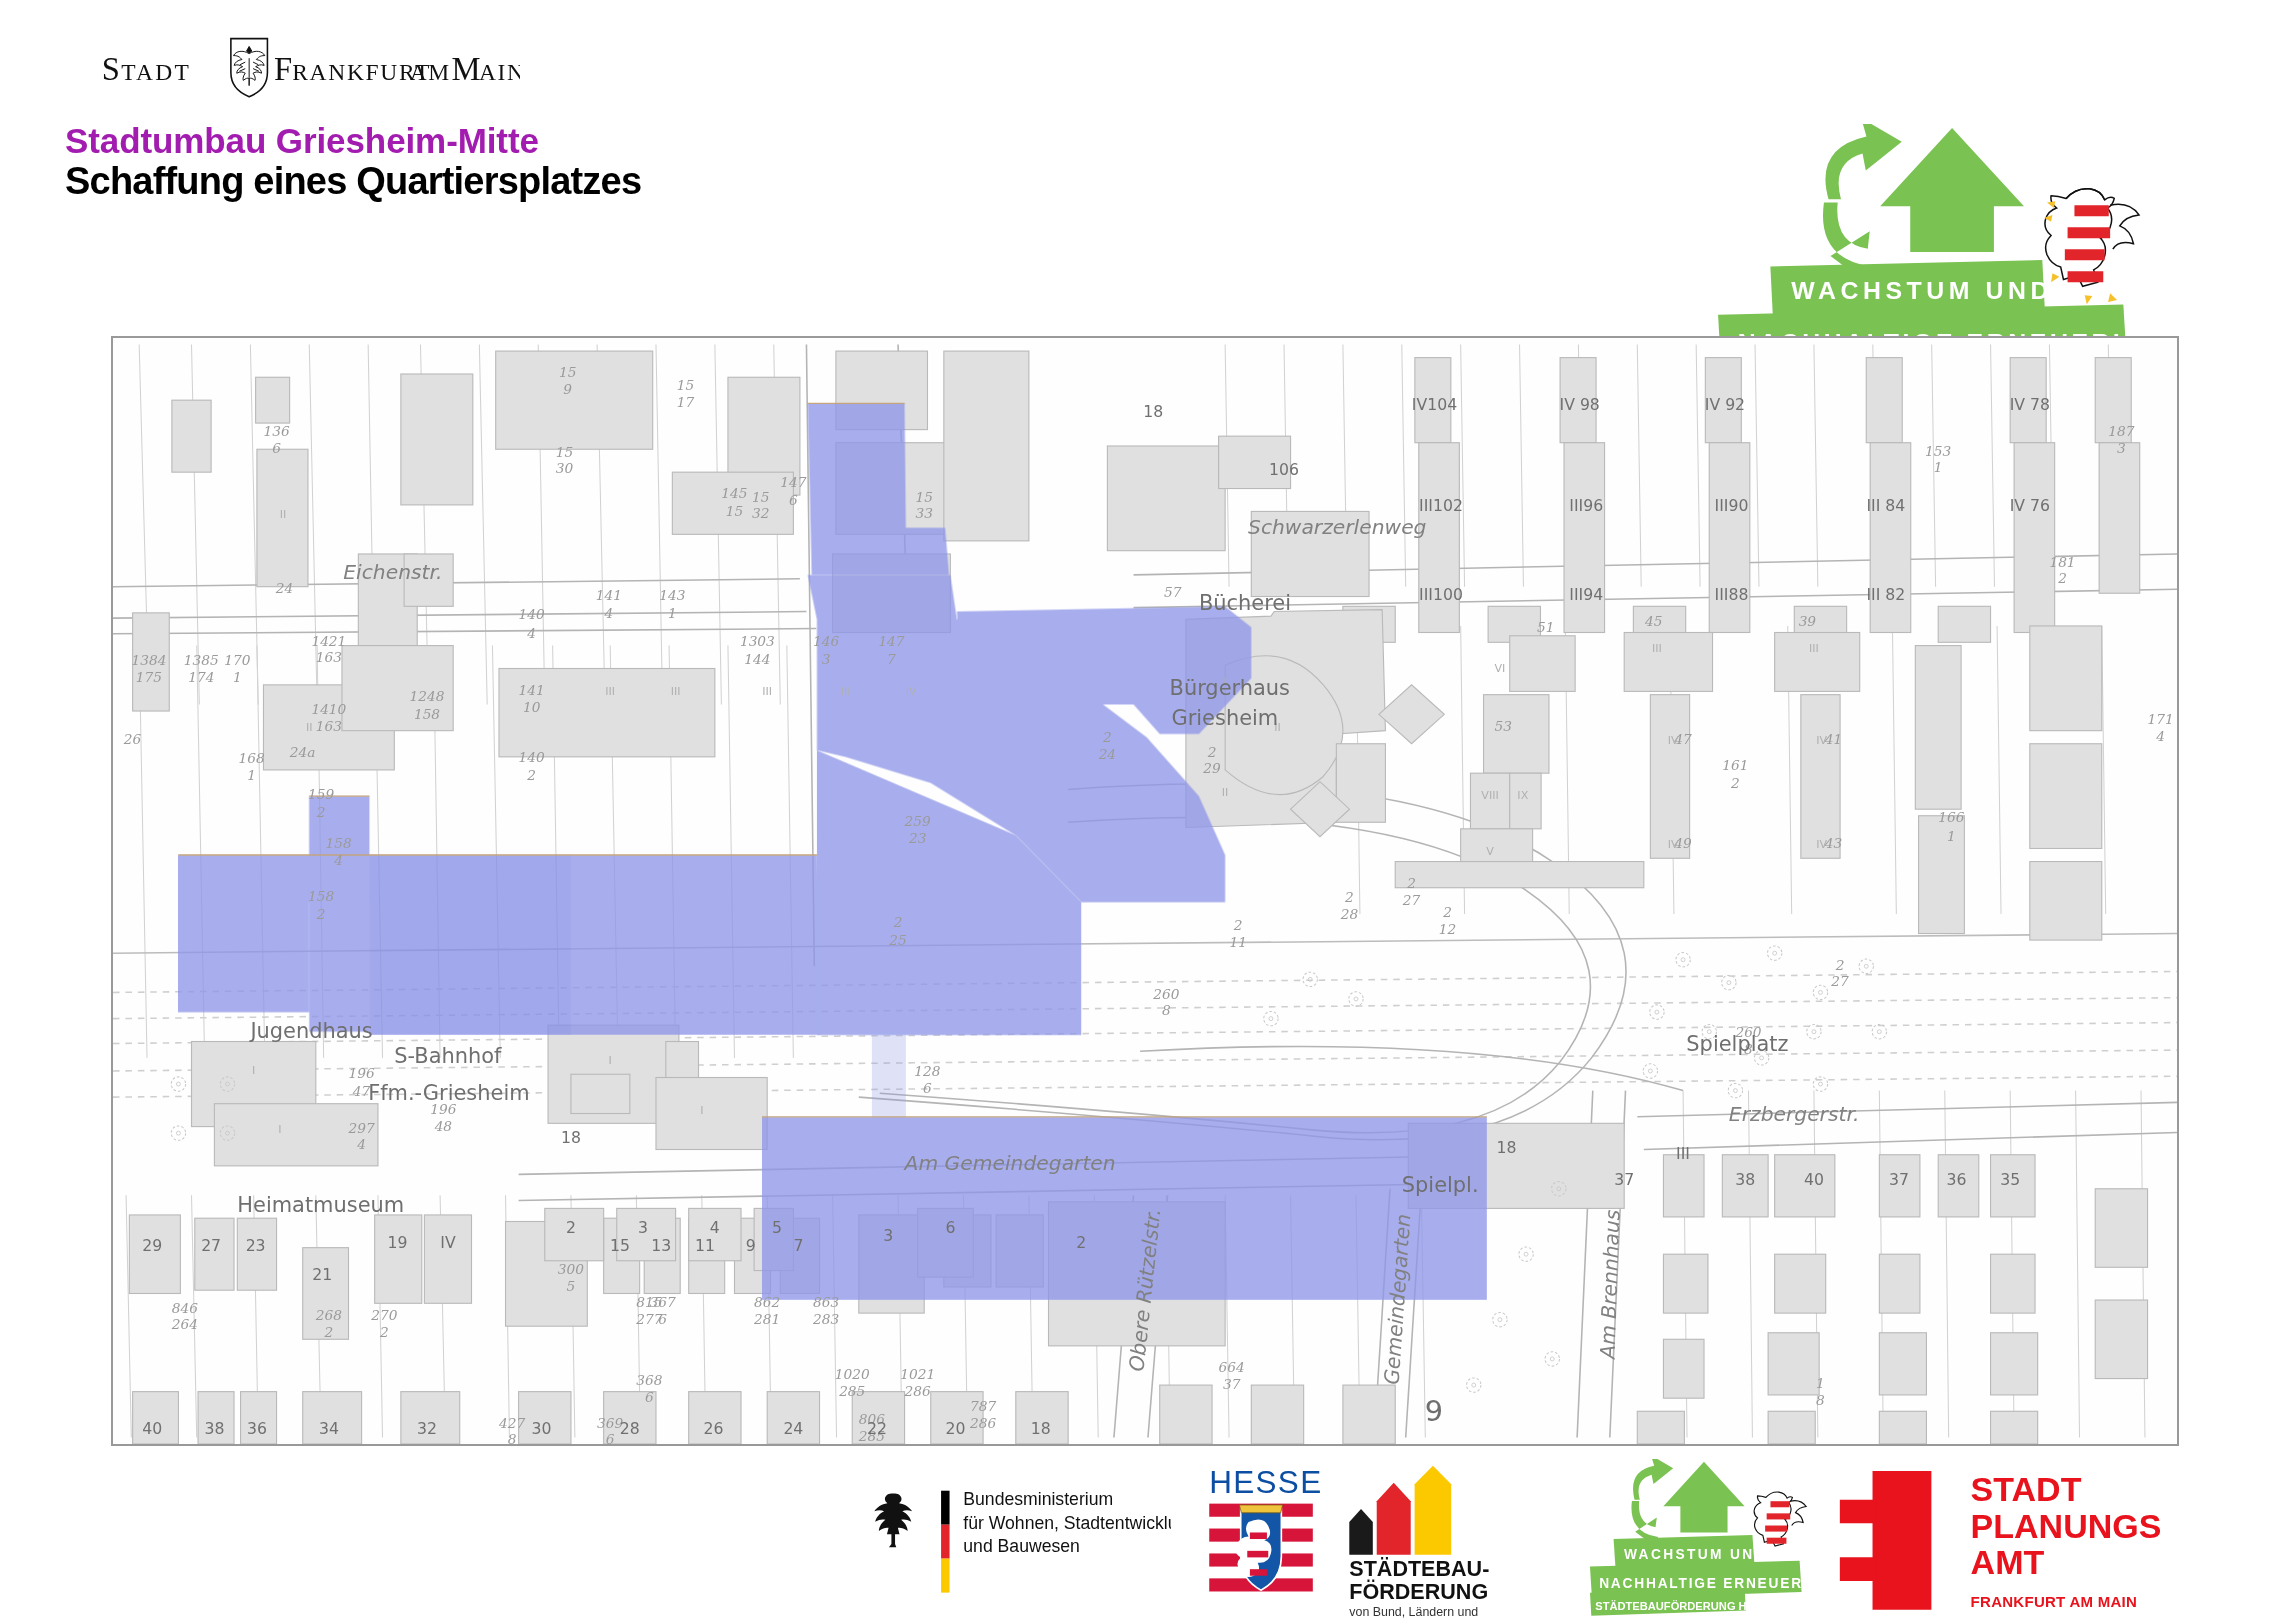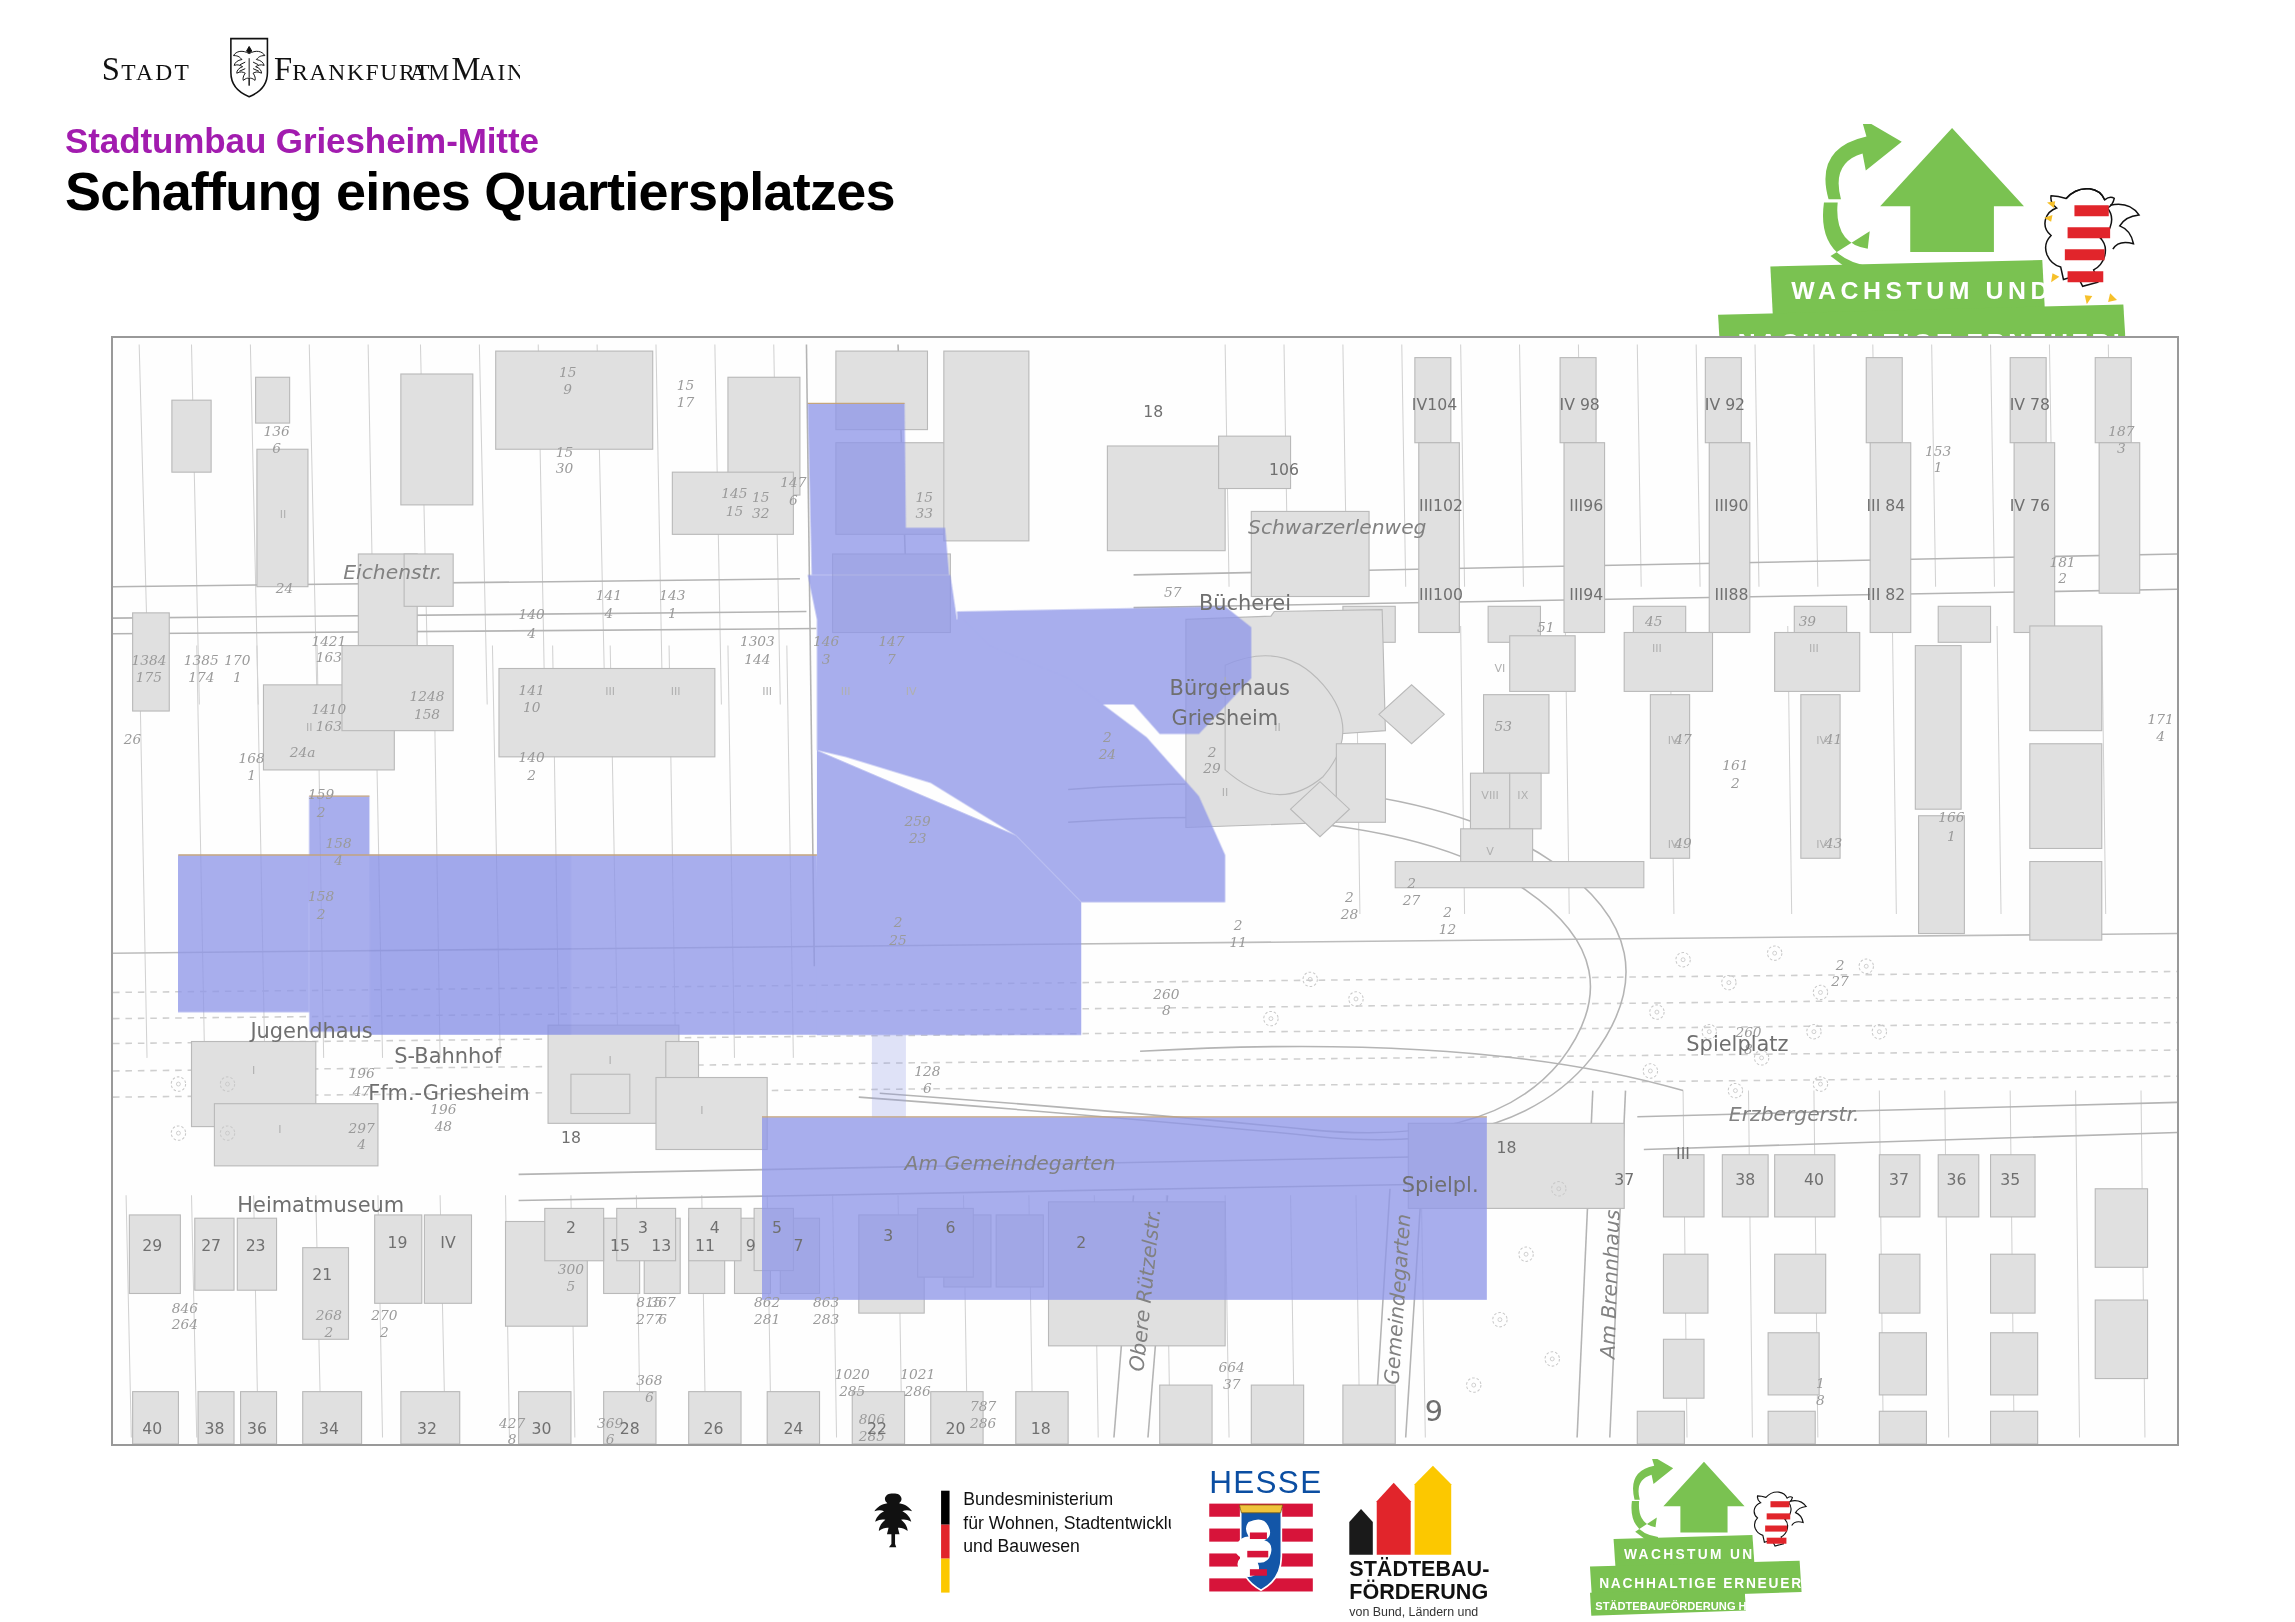--- a/index.html
+++ b/index.html
@@ -6,21 +6,21 @@
   body{width:2295px;height:1622px;position:relative;overflow:hidden;
        font-family:"Liberation Sans", sans-serif;}
 
   
   #header{position:absolute;left:0;top:0;width:2295px;height:327px;}
   #city-logo{position:absolute;left:101px;top:36px;width:419px;height:59px;}
   #city-logo svg{display:block;}
 
   #subtitle{position:absolute;left:65px;top:121px;font-size:35px;font-weight:bold;
             letter-spacing:-0.1px;color:#a21caf;}
-  #maintitle{position:absolute;left:65px;top:160px;font-size:54px;font-weight:bold;
+  #maintitle{position:absolute;left:65px;top:160px;font-size:38px;font-weight:bold;
              letter-spacing:-0.8px;color:#000;}
 
   
   #wne-logo{position:absolute;left:1714px;top:124px;width:484px;height:268px;}
 
   
   #map-frame{position:absolute;left:111px;top:336px;width:2064px;height:1106px;
              border:2px solid #999;background:#fdfdfd;overflow:hidden;}
   #map-canvas{position:absolute;left:0;top:0;width:100%;height:100%;}
 
@@ -747,14 +747,27 @@
         <path d="M36 122 l212 -6 l3 44 l-212 7 z" fill="#7ac251"></path>
         <path d="M0 164 l320 -9 l3 48 l-320 10 z" fill="#7ac251"></path>
         <path d="M0 204 l236 -7 l2 34 l-236 8 z" fill="#7ac251"></path>
       </g>
       <text x="52" y="152" fill="#fff" font-family="Liberation Sans, sans-serif" font-size="21" font-weight="bold" letter-spacing="3.6">WACHSTUM UND</text>
       <text x="14" y="196" fill="#fff" font-family="Liberation Sans, sans-serif" font-size="21" font-weight="bold" letter-spacing="2.7">NACHHALTIGE ERNEUERUNG</text>
       <text x="8" y="231" fill="#fff" font-family="Liberation Sans, sans-serif" font-size="17" font-weight="bold">STÄDTEBAUFÖRDERUNG HESSEN</text>
     </svg>
   </div>
 
+  <div class="foot-logo" style="left:1832px;width:340px;">
+    <svg width="340" height="164" viewBox="0 0 520 250">
+      <g fill="#e8131d">
+        <path d="M62 18 h90 v212 h-90 z"></path>
+        <path d="M12 62 h56 v36 h-56 z"></path>
+        <path d="M12 150 h56 v36 h-56 z"></path>
+      </g>
+      <text x="212" y="64" font-family="Liberation Sans, sans-serif" font-size="52" font-weight="bold" fill="#e8131d">STADT</text>
+      <text x="212" y="120" font-family="Liberation Sans, sans-serif" font-size="52" font-weight="bold" fill="#e8131d">PLANUNGS</text>
+      <text x="212" y="176" font-family="Liberation Sans, sans-serif" font-size="52" font-weight="bold" fill="#e8131d">AMT</text>
+      <text x="212" y="226" font-family="Liberation Sans, sans-serif" font-size="23" font-weight="bold" fill="#e8131d" letter-spacing="0.4">FRANKFURT AM MAIN</text>
+    </svg>
+  </div>
 </div>
 
 
 </body></html>

